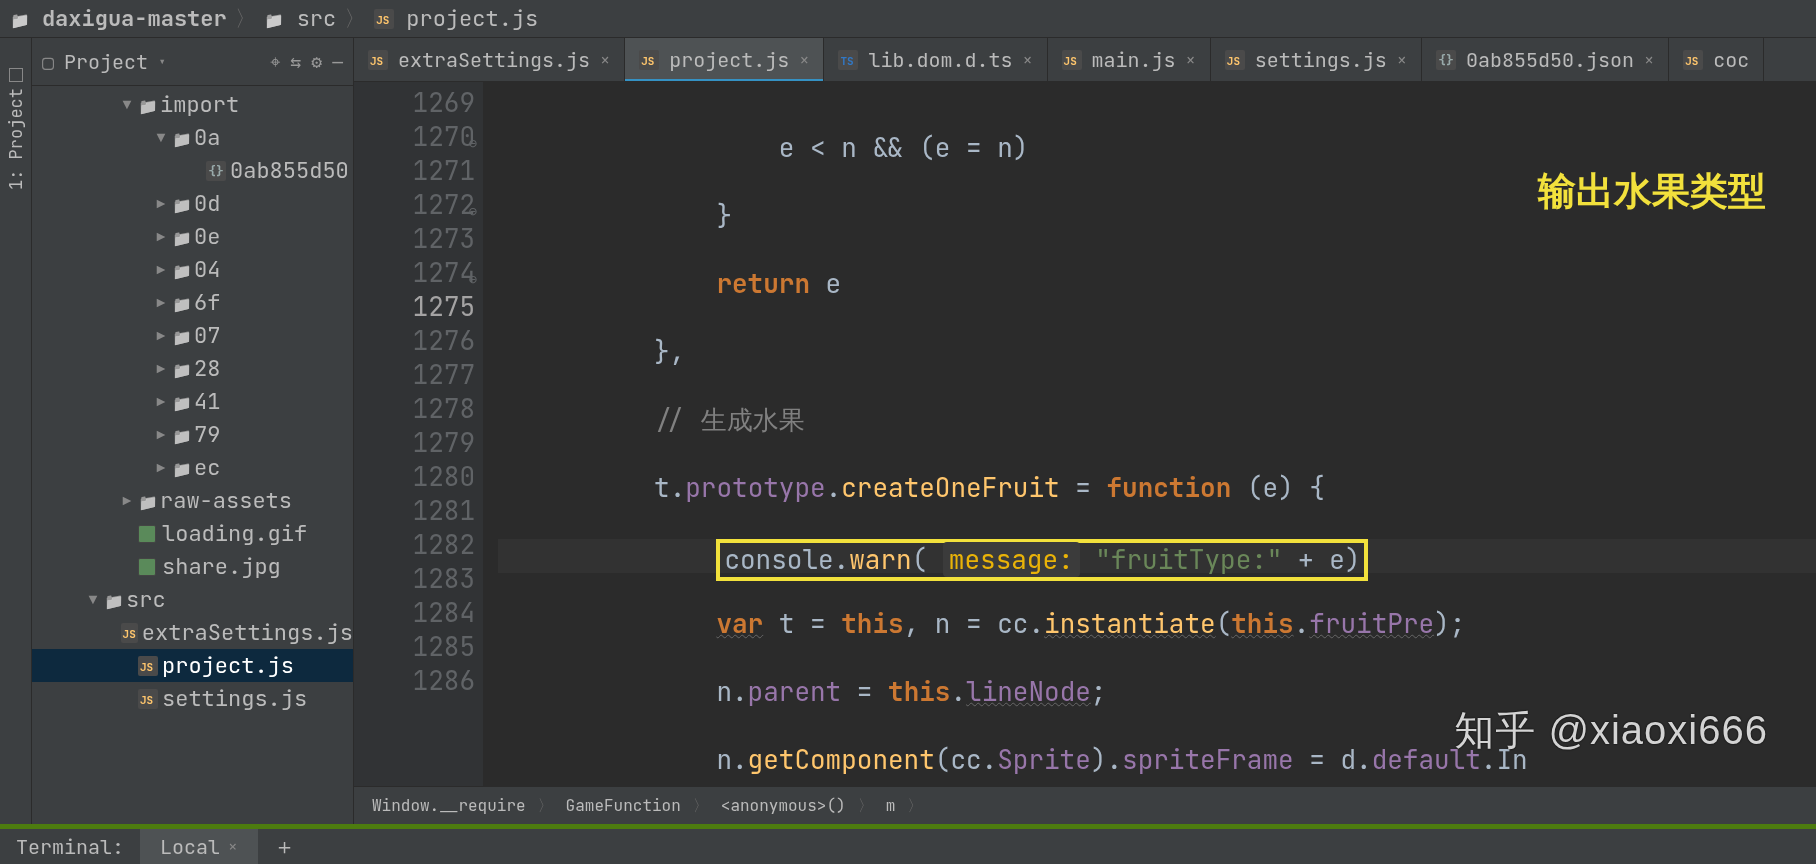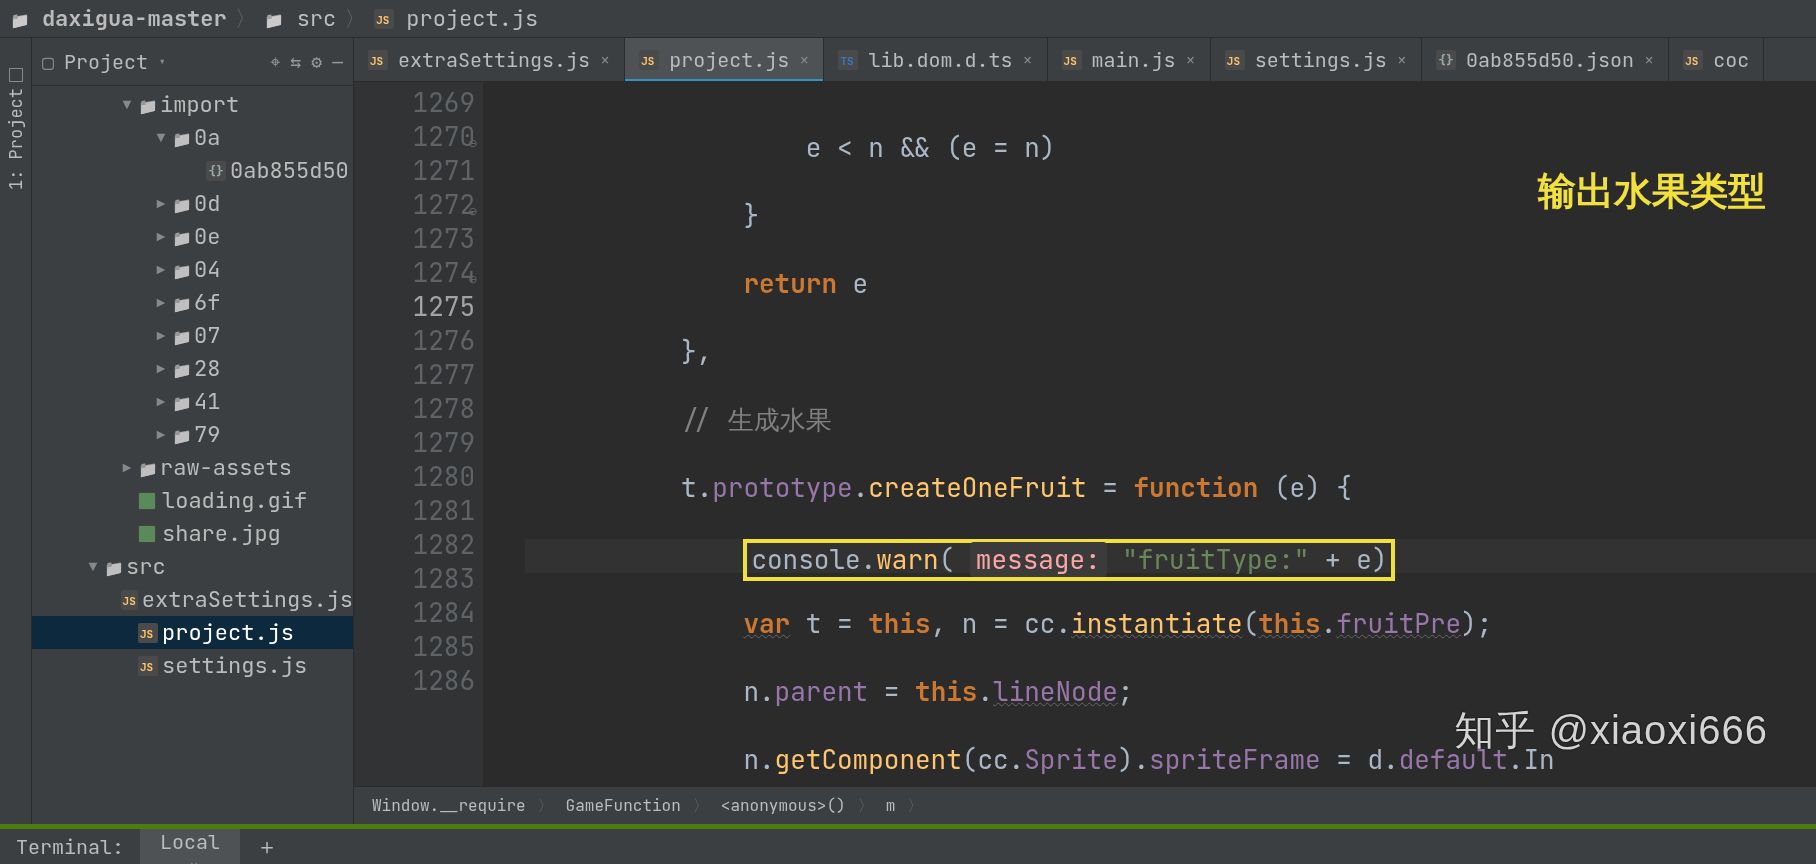--- a/index.html
+++ b/index.html
@@ -45,49 +45,49 @@
 .tree-row .lbl { }
 .ind1{padding-left:84px;} .ind2{padding-left:118px;} .ind3{padding-left:152px;} .ind0{padding-left:50px;}
 
 
 .editor { flex:1; display:flex; flex-direction:column; min-width:0; background:#2b2b2b;}
 .tabs { height:44px; display:flex; align-items:stretch; background:#3c3f41; border-bottom:1px solid #2b2b2b; overflow:hidden;}
 .tab { display:flex; align-items:center; gap:6px; padding:0 14px; color:#bbbbbb; font-size:20px; border-right:1px solid #2b2b2b; cursor:pointer; position:relative;}
 .tab .close { color:#888; font-size:17px; margin-left:4px;}
 .tab.active { background:#4e5254; }
 .tab.active::after { content:""; position:absolute; left:0; right:0; bottom:-1px; height:3px; background:#3592c4;}
-.code-wrap { flex:1; display:flex; min-height:0; position:relative;gap:27px;}
+.code-wrap { flex:1; display:flex; min-height:0; position:relative;}
 .gutter { width:130px; background:#313335; text-align:right; padding:4px 8px 4px 4px; color:#606366; font-size:26px; line-height:34px; border-right:1px solid #2b2b2b; user-select:none;}
 .gutter .ln { height:34px; position:relative;}
 .gutter .ln .fold { position:absolute; right:-2px; top:6px; color:#606366; font-size:14px;}
 .gutter .ln.active { color:#a4a3a3;}
 .code { flex:1; padding:15px 0 4px 14px; font-size:26px; line-height:34px; white-space:pre; overflow:hidden; font-family:"JetBrains Mono","Menlo",monospace;}
 .code-line { height:34px; position:relative;}
 .code-line.active::before { content:""; position:absolute; inset:0; background:#323232;}
 .code-line > * { position:relative;}
 .c-kw { color:#cc7832; font-weight:bold;}
 .c-id { color:#a9b7c6;}
 .c-fn { color:#ffc66d;}
 .c-prop { color:#9876aa;}
 .c-str { color:#6a8759;}
 .c-cmt { color:#808080;}
 .c-p  { color:#a9b7c6;}
-.c-hint { color:#fca5a5; font-style:normal;}
+.c-hint { color:#eab308; font-style:normal;}
 .c-hintbg { background:#3b3b3b; border-radius:4px; padding:0 6px;}
 .hl-box { border:4px solid #f2e13c; padding:0 4px; display:inline-block;}
 .annot-yellow { position:absolute; right:50px; top:84px; color:#f2e13c; font-size:38px; font-weight:bold; font-family:"Microsoft YaHei","PingFang SC",sans-serif;}
 .watermark { position:absolute; right:48px; bottom:28px; font-size:40px; color:#dddddd; font-family:"PingFang SC","Microsoft YaHei",sans-serif; letter-spacing:1px; opacity:0.95; font-weight:500; text-shadow:0 0 2px #000;}
 .u-wave { text-decoration:underline wavy #666; text-decoration-thickness:1px;}
 
 .crumbs-bottom { height:38px; display:flex; align-items:center; gap:12px; padding:0 18px; background:#3c3f41; border-top:1px solid #2b2b2b; font-size:16px; color:#bbbbbb;}
 .crumbs-bottom .sep{color:#666;}
 
 .terminal-bar { height:40px; display:flex; align-items:center; background:#3c3f41; border-top:5px solid #4d7c0f; font-size:20px; color:#bbbbbb;}
 .terminal-bar .t-label { padding:0 16px;}
-.terminal-bar .t-tab { padding:0 20px; background:#4e5254; height:100%; display:flex; align-items:center;flex-direction:column;}
+.terminal-bar .t-tab { padding:0 20px; background:#4e5254; height:100%; display:flex; align-items:center;}
 .terminal-bar .t-close { color:#888; margin-left:8px; font-size:16px;}
 .terminal-bar .t-plus { padding:0 16px; color:#bbbbbb; font-size:22px;}
 </style>
 </head>
 <body>
 
 <div class="root">
 
   <div class="breadcrumb">
     <span class="ico-folder"></span>
@@ -165,20 +165,25 @@
           </div>
         <div class="tree-row ind2">
             <span class="arrow right"></span>
             <span class="ico-dir"></span>
             <span class="lbl">41</span>
           </div>
         <div class="tree-row ind2">
             <span class="arrow right"></span>
             <span class="ico-dir"></span>
             <span class="lbl">79</span>
+          </div>
+        <div class="tree-row ind2">
+            <span class="arrow right"></span>
+            <span class="ico-dir"></span>
+            <span class="lbl">ec</span>
           </div>
         <div class="tree-row ind1">
             <span class="arrow right"></span>
             <span class="ico-dir"></span>
             <span class="lbl">raw-assets</span>
           </div>
         <div class="tree-row ind1">
             <span class="arrow none"></span>
             <span class="ico-img"></span>
             <span class="lbl">loading.gif</span>

